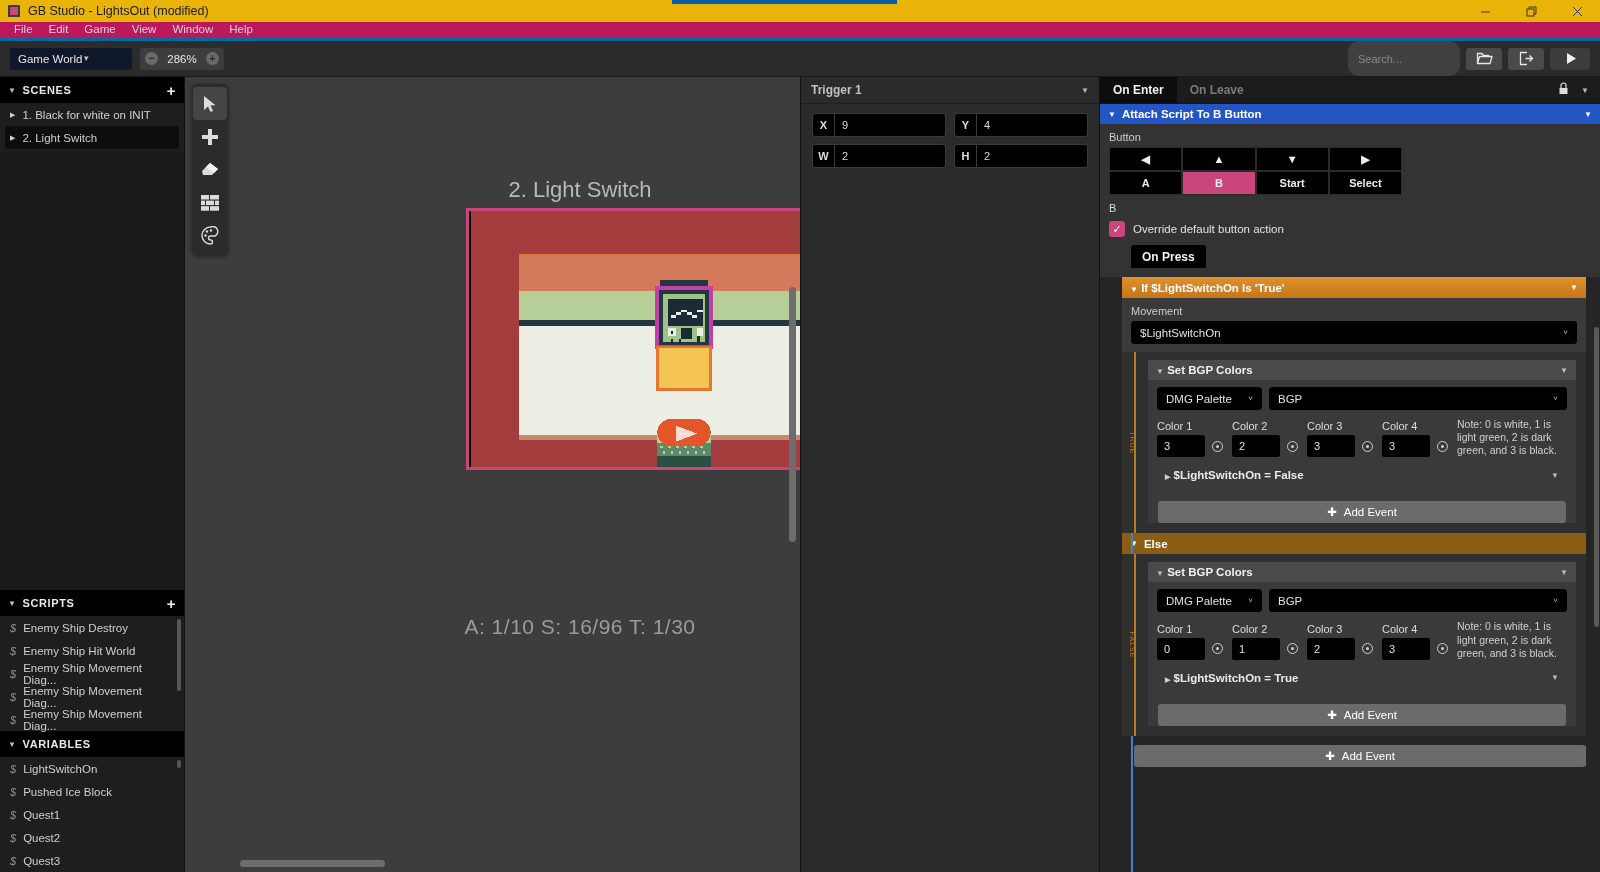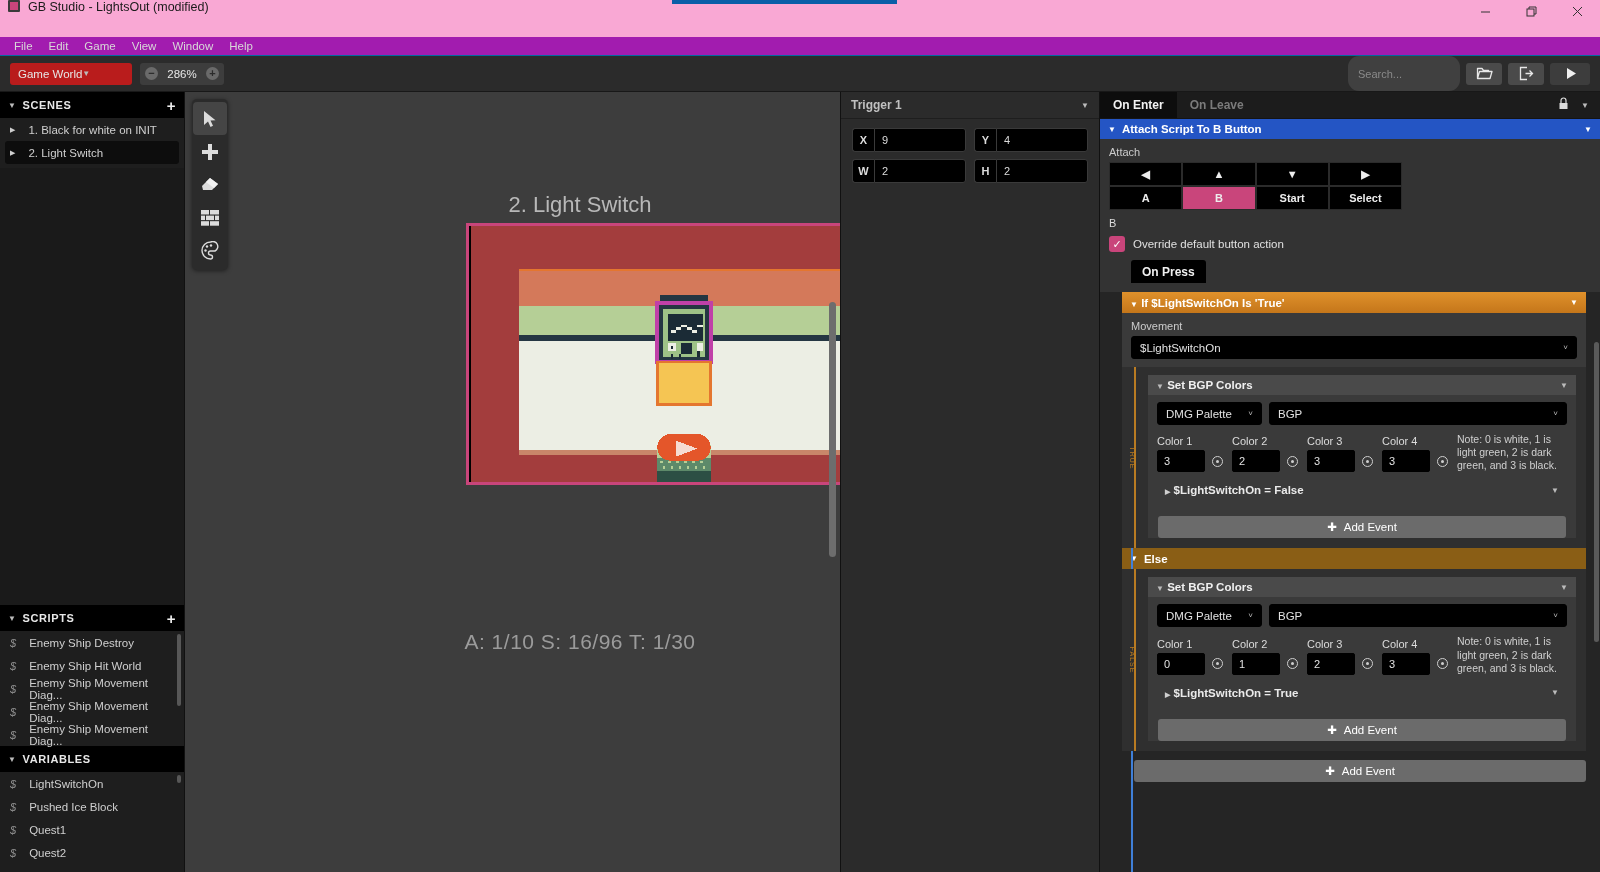--- a/index.html
+++ b/index.html
@@ -5,49 +5,49 @@
   * { box-sizing: border-box; margin: 0; padding: 0; }
   html, body {
     width: 1600px; height: 872px;
     background: #1f1f1f;
     font-family: "Liberation Sans", sans-serif;
     overflow: hidden;
     color: #d4d4d4;
   }
   
   .titlebar {
-    height: 37px; background: #f9a8d4; display: flex; 
+    height: 22px; background: #eab308; display: flex; align-items: center;
     position: relative;
   }
   .titlebar .tb-icon {
     width: 12px; height: 12px; margin-left: 8px; margin-right: 8px;
     background: #c9457b; border: 2px solid #3a3a3a; border-radius: 1px;
   }
   .titlebar .tb-title { font-size: 12.5px; color: #1a1a1a; }
   .win-buttons { position: absolute; right: 0; top: 0; height: 22px; display: flex; }
   .win-buttons div {
     width: 46px; height: 22px; display: flex; align-items: center; justify-content: center;
     color: #333; font-size: 13px;
   }
   .tb-progress {
     position: absolute; left: 672px; top: 0px; width: 225px; height: 4px; background: #0a5ea8;
   }
   
   .menubar {
-    height: 19px; background: #a21caf; display: flex; align-items: center;
-    padding-left: 6px; border-bottom: 1px solid #0369a1;
+    height: 19px; background: #be185d; display: flex; align-items: center;
+    padding-left: 6px; border-bottom: 4px solid #0369a1;
   }
   .menubar .mi { font-size: 11.5px; color: #d8d8d8; padding: 0 8px; line-height: 19px; }
   
   .toolbar {
     height: 36px; background: #2b2b2b; display: flex; align-items: center;
     padding: 0 10px; border-bottom: 1px solid #181818; position: relative;
   }
   .worldsel {
-    width: 122px; height: 22px; background: #b91c1c; border-radius: 3px;
+    width: 122px; height: 22px; background: #0f172a; border-radius: 3px;
     display: flex; align-items: center; padding: 0 8px; font-size: 11.5px;
     color: #e6e6e6; 
   }
   .zoomctl {
     margin-left: 8px; height: 22px; background: #3d3d3d; border-radius: 3px;
     display: flex; align-items: center; gap: 4px; padding: 0 5px; font-size: 11.5px;
   }
   .zoomctl .zbtn {
     width: 13px; height: 13px; border-radius: 50%; background: #6a6a6a; color: #2b2b2b;
     display: flex; align-items: center; justify-content: center; font-size: 11px;
@@ -73,21 +73,21 @@
   }
   .sect-head {
     height: 26px; background: #000; display: flex; align-items: center;
     padding: 0 8px; justify-content: space-between;
     font-size: 11px; font-weight: bold; letter-spacing: .6px; color: #e8e8e8;
   }
   .sect-head .lft { display: flex; align-items: center; gap: 6px; }
   .chev { font-size: 8px; color: #bbb; }
   .plus { font-size: 15px; color: #eee; line-height: 1; }
   .list-item {
-    height: 23px; display: flex; align-items: center; gap: 13px;
+    height: 23px; display: flex; align-items: center; gap: 7px;
     padding: 0 8px 0 10px; font-size: 11.5px; color: #cfcfcf;
   }
   .list-item.selected { background: #0d0d0d; margin: 0 5px; border-radius: 3px; padding-left: 5px; }
   .tri { font-size: 7px; color: #cfcfcf; }
   .dollar { color: #8c8c8c; font-size: 11px; font-style: italic; }
   .scenes-body { height: 50px; }
   .spacer-dark { flex: 1; background: #1a1a1a; }
   .scripts-body { position: relative; }
   .sb-scroll {
     position: absolute; right: 3px; width: 4px; background: #575757; border-radius: 2px;
@@ -121,21 +121,21 @@
   .hscroll {
     position: absolute; bottom: 5px; left: 55px; width: 145px; height: 7px;
     background: #6d6d6d; border-radius: 4px;
   }
   .vscroll {
     position: absolute; right: 4px; top: 210px; width: 7px; height: 255px;
     background: #6d6d6d; border-radius: 4px;
   }
   
   .trigger-panel {
-    width: 260px; background: #2b2b2b; border-left: 1px solid #111;
+    width: 300px; background: #2b2b2b; border-left: 1px solid #111;
     border-right: 1px solid #111; position: relative;
   }
   .tp-head {
     height: 27px; display: flex; align-items: center; justify-content: space-between;
     padding: 0 10px; font-size: 12px; font-weight: bold; color: #c0c0c0;
     border-bottom: 1px solid #1e1e1e; background: #2b2b2b;
   }
   .tp-rows { padding: 9px 11px; display: flex; flex-direction: column; gap: 7px; }
   .tp-row { display: flex; gap: 8px; }
   .field { flex: 1; display: flex; height: 24px; }
@@ -594,21 +594,21 @@
     </div>
 
     <div class="evt-header blue">
       <span class="cap">
           <span class="chev" style="color:#fff">▼</span>
       <span>Attach Script To B Button</span>
         </span>
       <span class="chev" style="color:#fff">▼</span>
     </div>
     <div class="evt-body">
-      <div class="lab">Attach</div>
+      <div class="lab">Button</div>
       <div class="btn-grid">
         <div class="btn-cell">◀</div>
         <div class="btn-cell">▲</div>
         <div class="btn-cell">▼</div>
         <div class="btn-cell">▶</div>
         <div class="btn-cell">A</div>
         <div class="btn-cell sel">B</div>
         <div class="btn-cell">Start</div>
         <div class="btn-cell">Select</div>
       </div>

